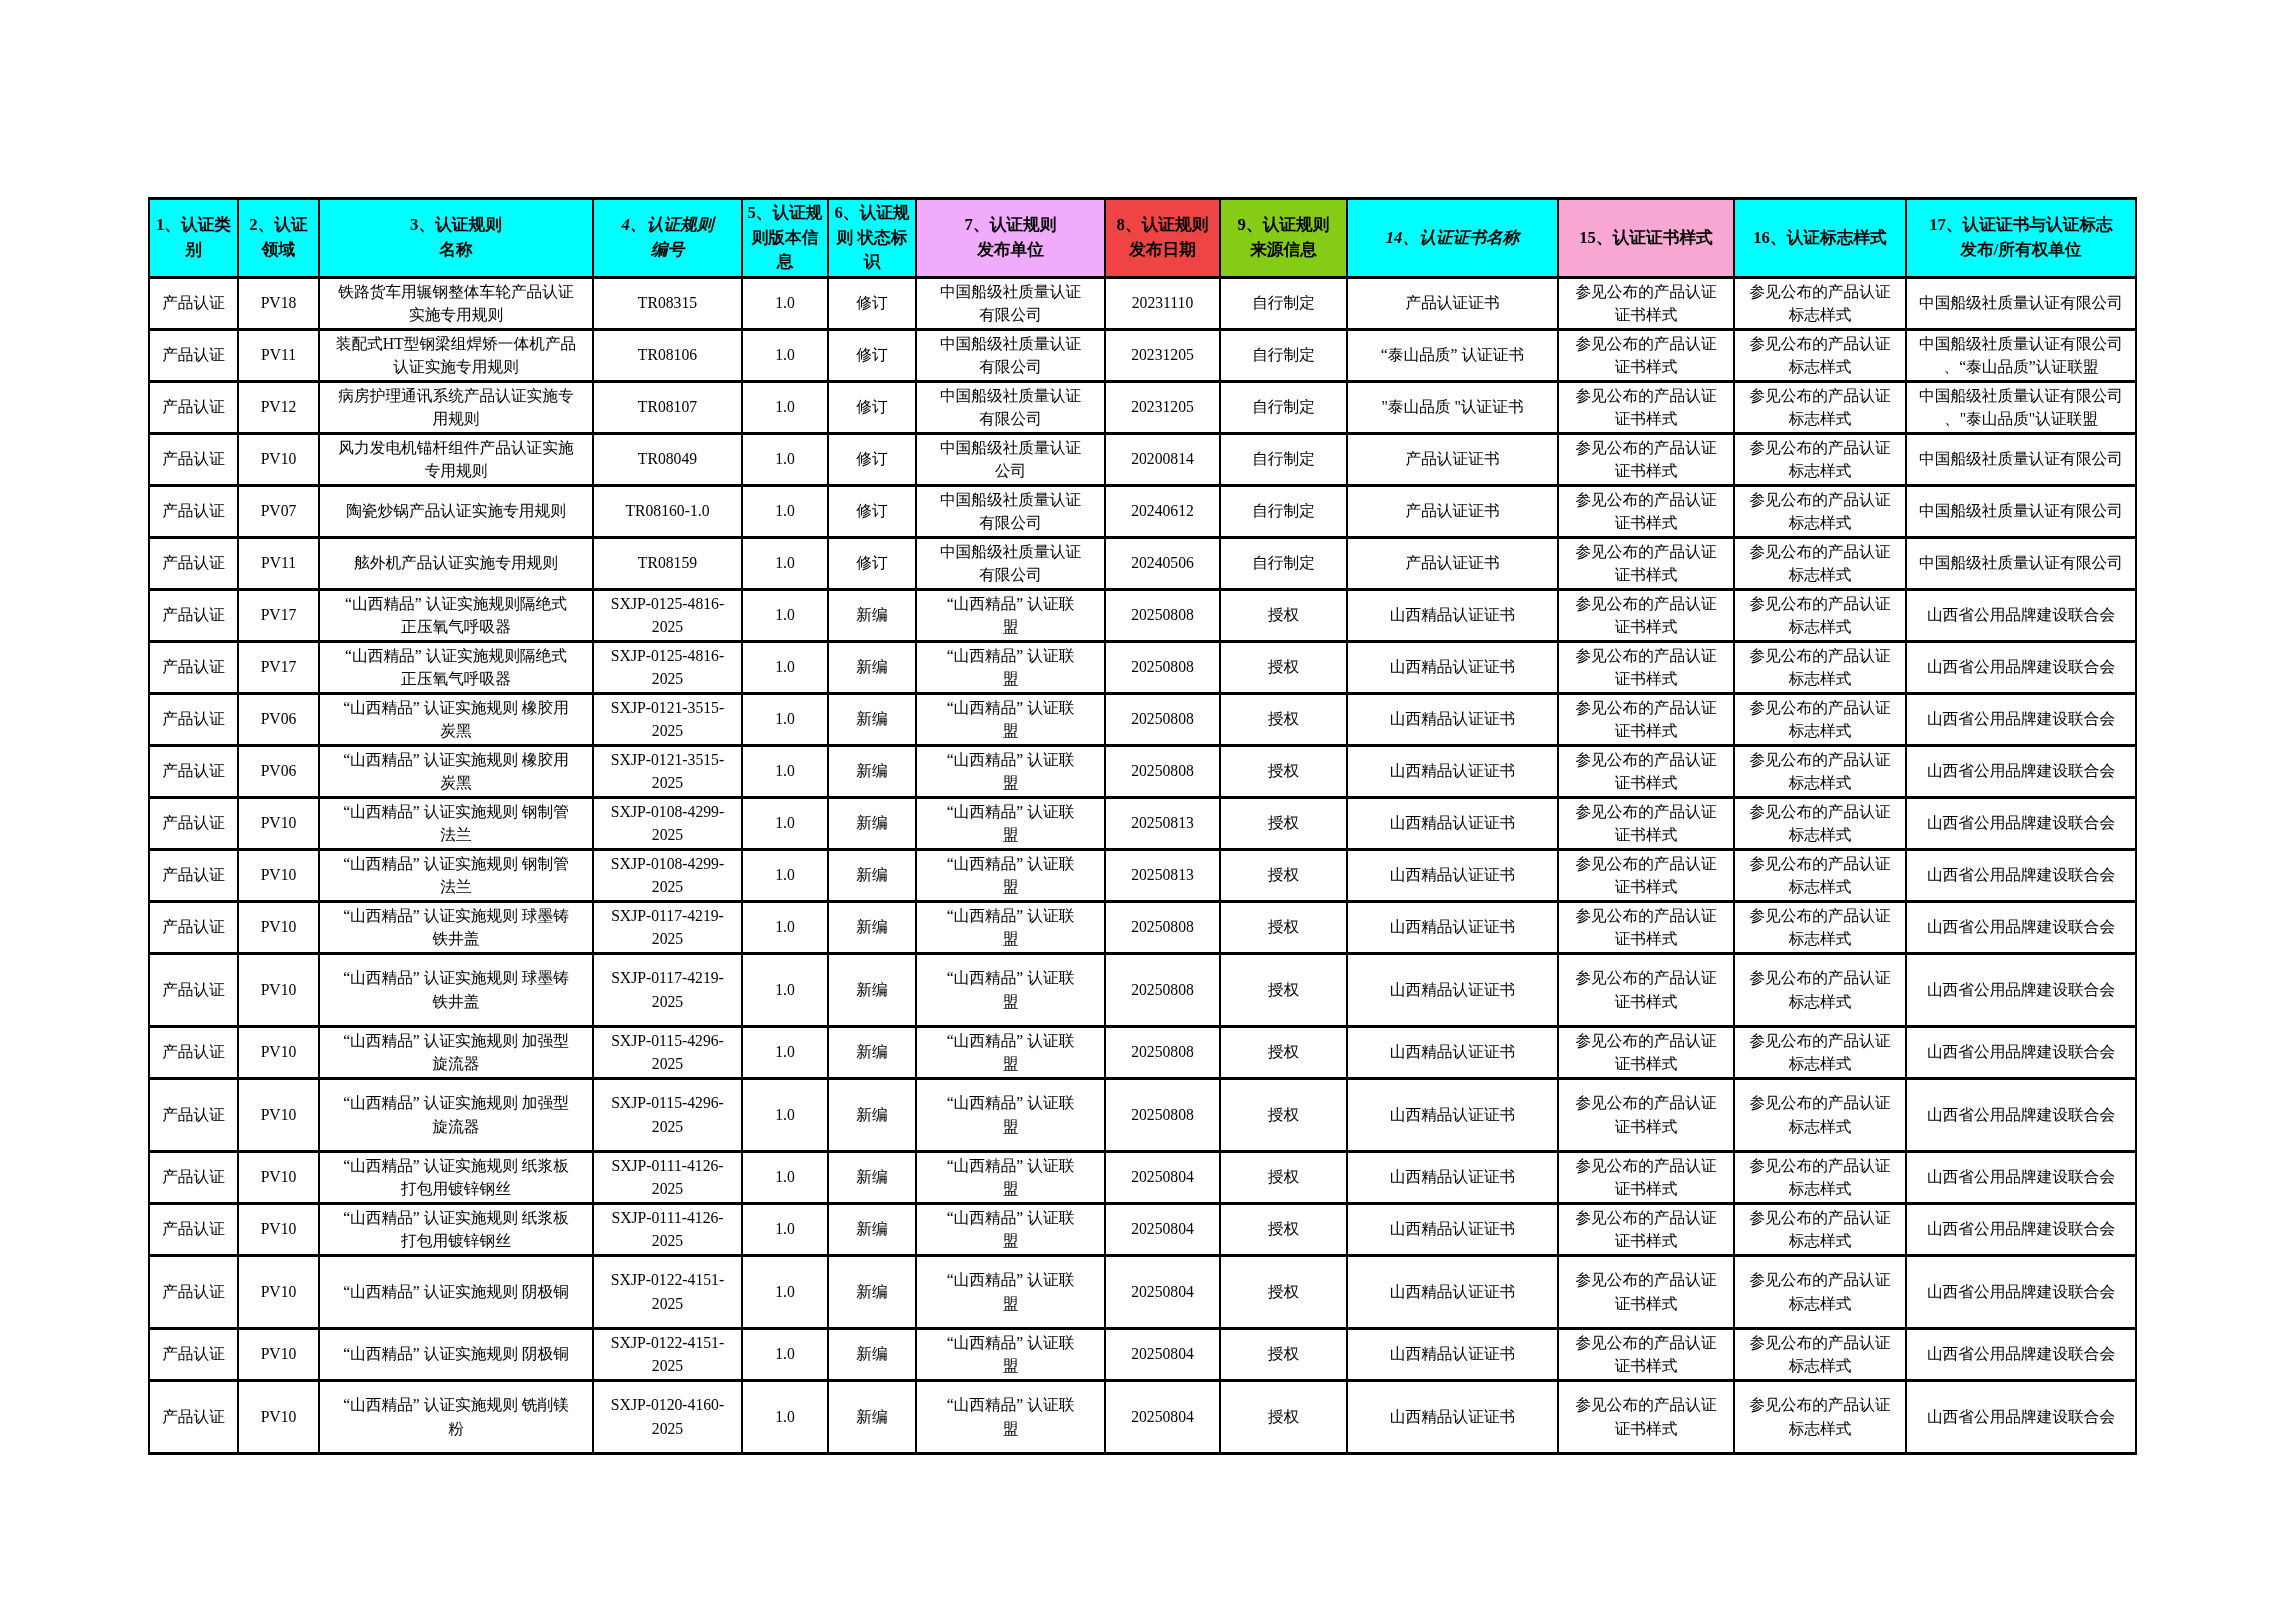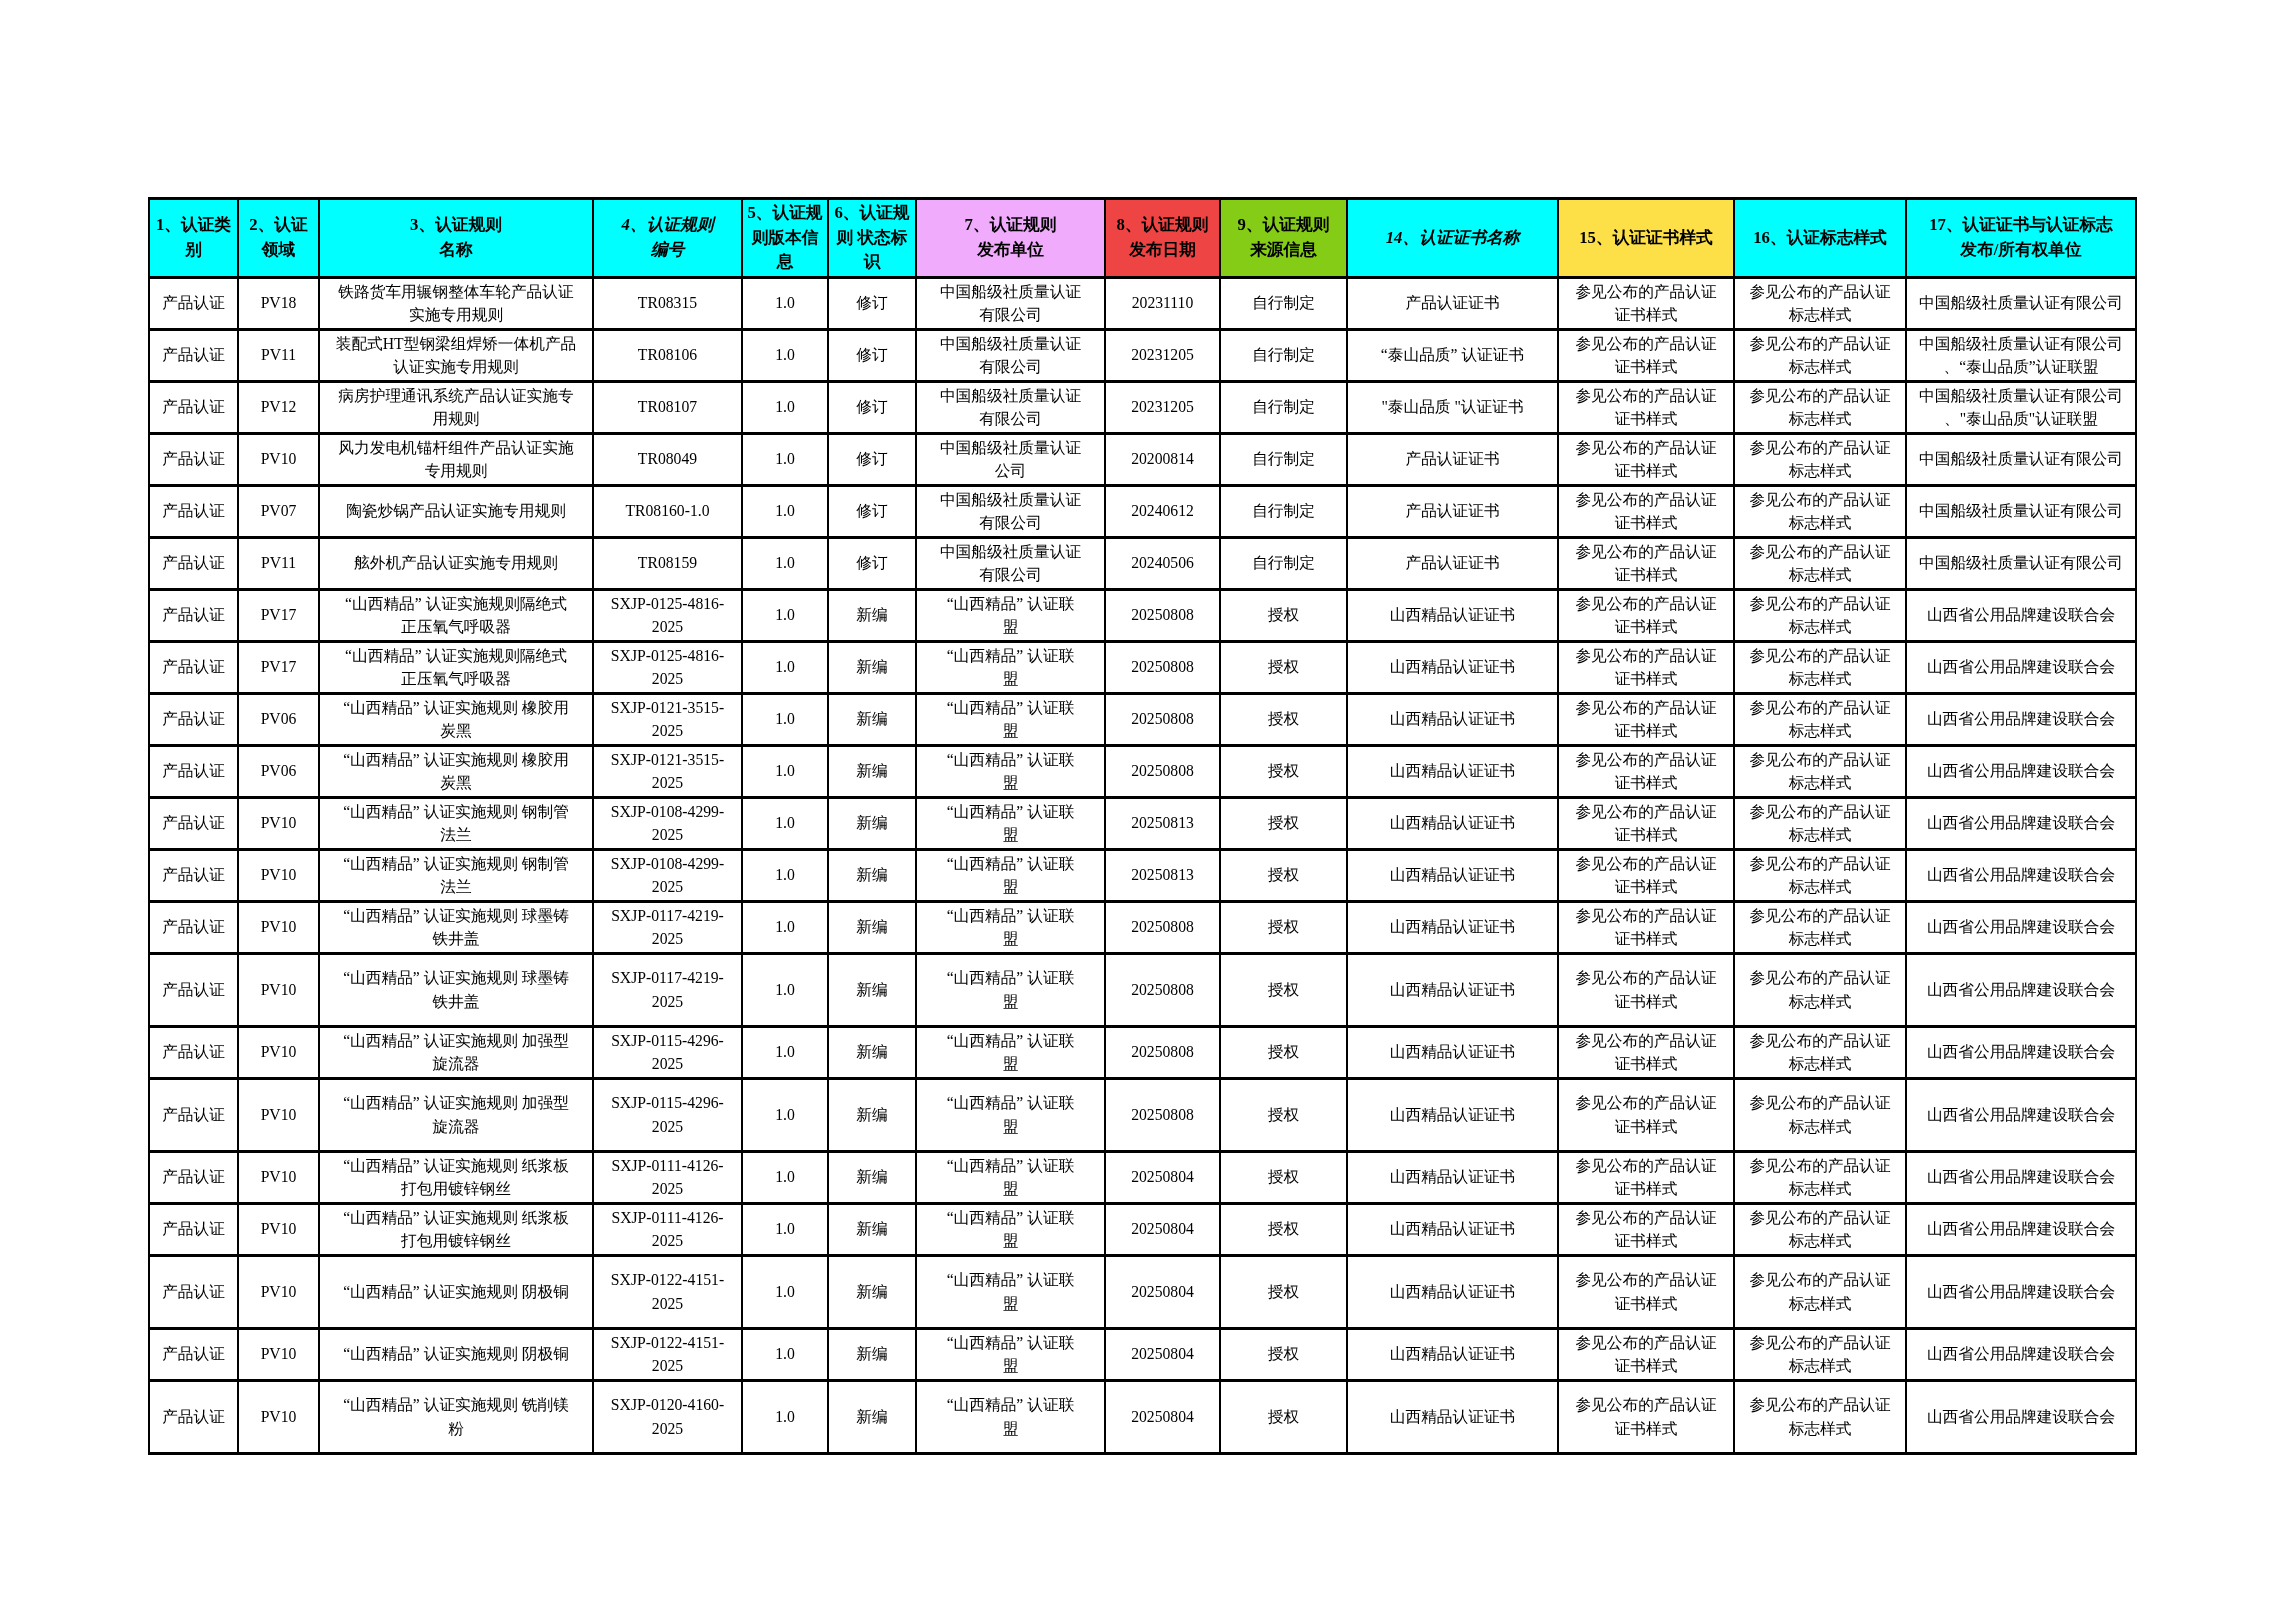--- a/index.html
+++ b/index.html
@@ -68,21 +68,21 @@
 编号</th>
           <th style="background: rgb(0, 255, 255);">5、认证规则版本信息</th>
           <th style="background: rgb(0, 255, 255);">6、认证规则 状态标识</th>
           <th style="background: #f0abfc;">7、认证规则
 发布单位</th>
           <th style="background: #ef4444;">8、认证规则
 发布日期</th>
           <th style="background: #84cc16;">9、认证规则
 来源信息</th>
           <th style="background: rgb(0, 255, 255); font-style: italic;">14、认证证书名称</th>
-          <th style="background: #fde047; text-align: center;">15、认证证书样式</th>
+          <th style="background: #f9a8d4; text-align: center;">15、认证证书样式</th>
           <th style="background: rgb(0, 255, 255);">16、认证标志样式</th>
           <th style="background: rgb(0, 255, 255);">17、认证证书与认证标志
 发布/所有权单位</th>
         </tr>
     </thead>
     <tbody>
         <tr class="row-n">
           <td>产品认证</td>
           <td>PV18</td>
           <td>铁路货车用辗钢整体车轮产品认证

